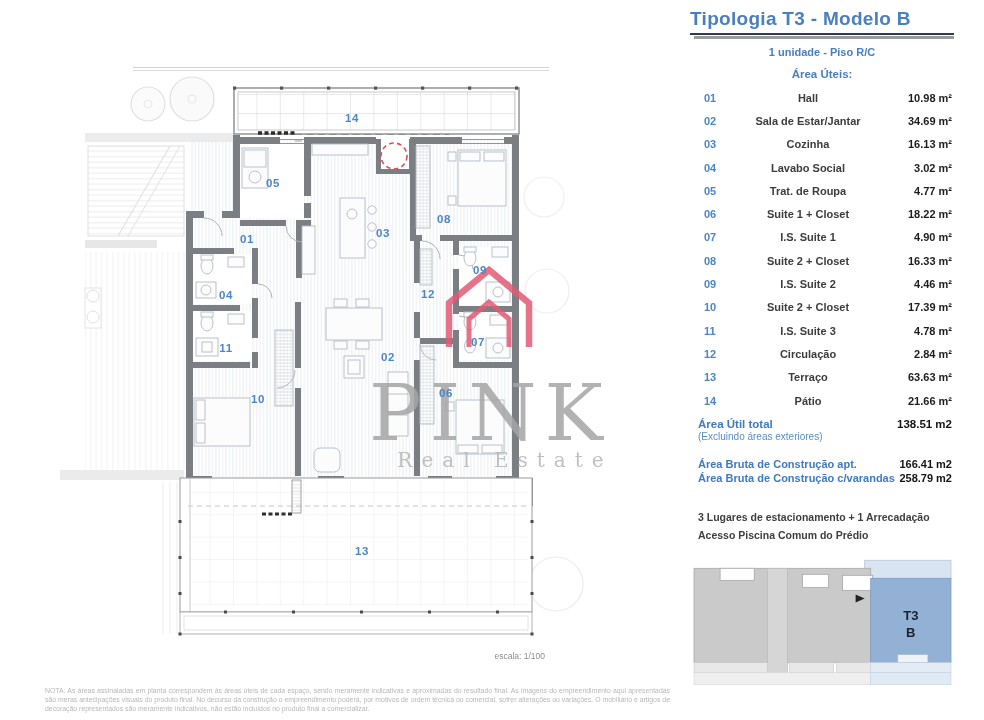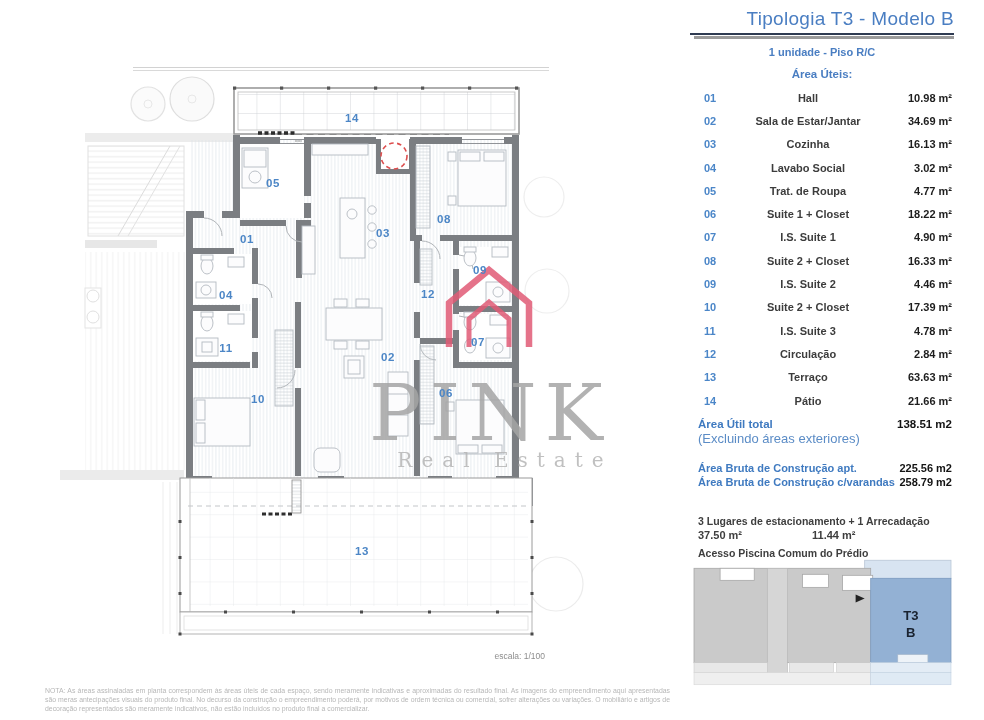--- a/index.html
+++ b/index.html
@@ -4,41 +4,41 @@
 <style>
   html,body{margin:0;padding:0;}
   body{
     width:984px;height:720px;position:relative;overflow:hidden;background:#fff;
     font-family:"Liberation Sans", sans-serif;
     -webkit-font-smoothing:antialiased;
   }
   
   .panel{position:absolute;left:690px;top:0;width:264px;height:720px;}
   .panel-title{
-    margin-top:8px;text-align:right;font-size:19px;font-weight:normal;
+    margin-top:8px;text-align:left;font-size:19px;font-weight:bold;
     color:#4a7ec2;letter-spacing:.3px;
   }
   .divider-dark{height:2px;background:#2f3b52;margin-top:3px;}
   .divider-gray{height:3px;background:#9b9b9b;margin-top:1px;margin-left:4px;}
   .panel-subtitle{
     margin-top:7px;text-align:center;font-size:11px;font-weight:bold;color:#4a7ec2;
   }
   .section-heading{
     margin-top:10px;text-align:center;font-size:11.5px;font-weight:bold;color:#4a7ec2;
   }
   .areas-table{margin-top:6px;}
   .arow{display:flex;align-items:center;height:23.3px;font-size:11px;}
   .arow .num{width:30px;padding-left:14px;color:#4b86c8;font-weight:bold;}
   .arow .name{flex:1;text-align:center;color:#3c3c3c;font-weight:bold;}
   .arow .val{width:70px;padding-right:2px;text-align:right;color:#1d1d1d;font-weight:bold;}
   .totals{margin-top:6px;}
   .trow{display:flex;align-items:baseline;font-size:11.5px;font-weight:bold;}
   .trow .tlabel{flex:1;padding-left:8px;color:#3f7ac0;}
   .trow .tval{text-align:left;padding-right:2px;color:#141414;white-space:nowrap;}
-  .tnote{padding-left:8px;font-size:13px;color:#5b8cc6;margin-top:1px;}
+  .tnote{padding-left:8px;font-size:10px;color:#5b8cc6;margin-top:1px;}
   .gross{margin-top:15px;}
   .gross .trow{font-size:11px;line-height:14px;}
   .parking{margin-top:26px;padding-left:8px;font-size:10.5px;color:#3e3e3e;}
   .parking .pline1{font-weight:bold;}
   .parking .pareas{display:flex;margin-top:2px;font-weight:bold;font-size:11px;}
   .parking .parea2{margin-left:70px;}
   .parking .paccess{margin-top:6px;font-weight:bold;}
   .minimap{position:absolute;left:2px;top:557px;}
   
   .note{
@@ -403,35 +403,31 @@
 
   <div class="totals">
     <div class="trow">
       <span class="tlabel">Área Útil total</span>
       <span class="tval">138.51 m2</span>
     </div>
     <div class="tnote">(Excluindo áreas exteriores)</div>
     <div class="gross">
       <div class="trow">
         <span class="tlabel">Área Bruta de Construção apt.</span>
-        <span class="tval">225.56 m2</span>
+        <span class="tval">166.41 m2</span>
       </div>
       <div class="trow">
         <span class="tlabel">Área Bruta de Construção c/varandas</span>
         <span class="tval">258.79 m2</span>
       </div>
     </div>
   </div>
 
   <div class="parking">
     <div class="pline1">3 Lugares de estacionamento + 1 Arrecadação</div>
-    <div class="pareas">
-      <span class="parea1">37.50 m²</span>
-      <span class="parea2">11.44 m²</span>
-    </div>
     <div class="paccess">Acesso Piscina Comum do Prédio</div>
   </div>
 
   <div class="minimap">
     <svg width="261" height="131" viewBox="0 0 260 124" xmlns="http://www.w3.org/2000/svg">
       <rect x="172" y="0" width="86" height="18" fill="#d8e4f1" stroke="#b9c6d6" stroke-width="0.8"></rect>
       <rect x="2" y="8" width="176" height="94" fill="#cacaca" stroke="#a8a8a8" stroke-width="0.8"></rect>
       <rect x="28" y="8" width="34" height="12" fill="#ffffff" stroke="#a8a8a8" stroke-width="0.8"></rect>
       <rect x="75" y="8" width="20" height="114" fill="#d6d6d6" stroke="#b5b5b5" stroke-width="0.6"></rect>
       <rect x="110" y="14" width="26" height="13" fill="#ffffff" stroke="#a8a8a8" stroke-width="0.8"></rect>

